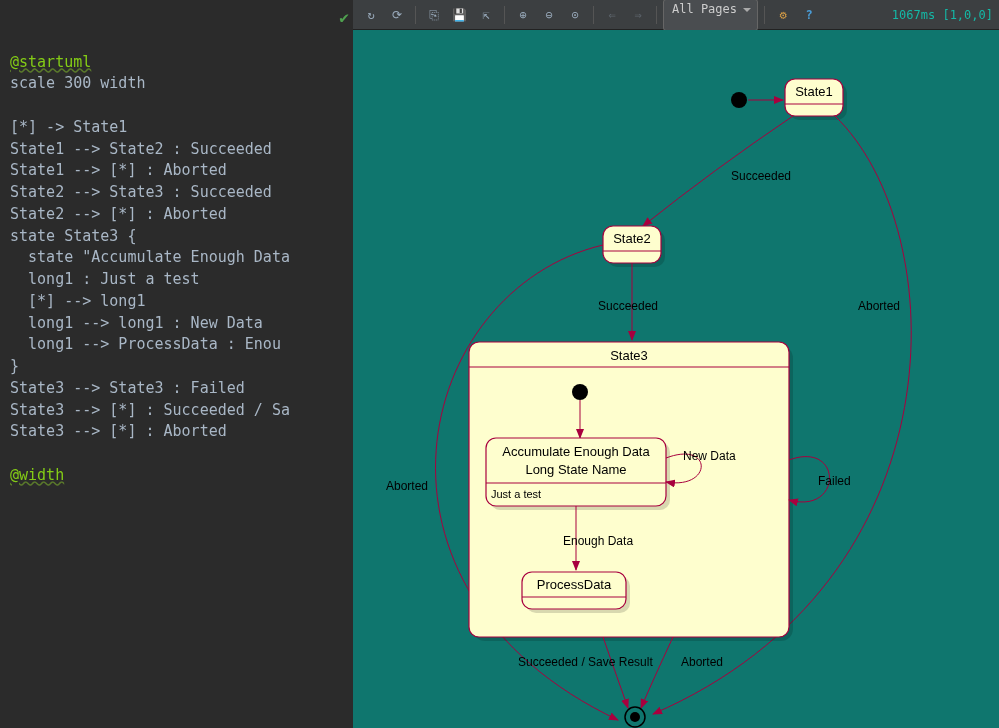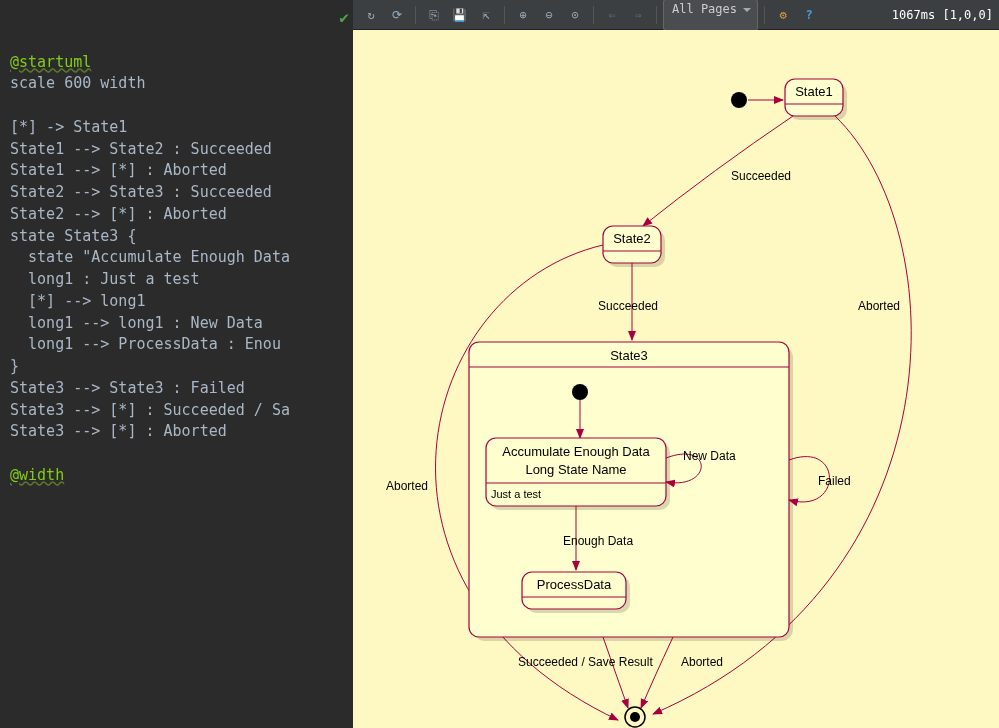--- a/index.html
+++ b/index.html
@@ -7,38 +7,38 @@
 .editor{width:353px;height:728px;background:#2b2b2b;color:#a9b7c6;padding:8px 10px;font-size:15px;line-height:1.45;white-space:pre;overflow:hidden;position:relative}
 .kw{color:#84cc16}
 .editor .squig{text-decoration:underline wavy #5a7a2a}
 .gutter-mark{position:absolute;right:4px;top:6px;color:#4fa04f;font-size:16px}
 .preview{flex:1;height:728px;background:#313335;display:flex;flex-direction:column}
 .toolbar{height:30px;background:#3c3f41;display:flex;align-items:center;padding:0 6px;gap:2px;font-size:12px;color:#bbb;border-bottom:1px solid #222}
 .tbtn{width:24px;height:24px;display:flex;align-items:center;justify-content:center;border-radius:3px;color:#9ab;cursor:pointer}
 .tsep{width:1px;height:18px;background:#555;margin:0 4px}
 .tsel{background:#4a4d50;border:1px solid #666;color:#ccc;height:32px;padding:2px 20px 2px 8px;font-size:12px;border-radius:3px;position:relative}
 .tsel::after{content:"";position:absolute;right:6px;top:8px;border:4px solid transparent;border-top-color:#aaa}
-.timing{color:#ffffff;margin-left:auto;font-size:12px}
-.canvas{flex:1;background:#fef9c3;position:relative;overflow:hidden}
+.timing{color:#14b8a6;margin-left:auto;font-size:12px}
+.canvas{flex:1;background:#0f766e;position:relative;overflow:hidden}
 svg{position:absolute;inset:0}
 .state-box{fill:#fefece;stroke:#a8003e;stroke-width:1.2;rx:10;ry:10}
 .state-box-shadow{fill:rgba(0,0,0,0.15)}
 .state-line{stroke:#a8003e;stroke-width:1}
 .state-lbl{font-family:sans-serif;font-size:13px;fill:#000;text-anchor:middle}
 .trans-lbl{font-family:sans-serif;font-size:12px;fill:#000}
 .arrow{stroke:#a8003e;stroke-width:1;fill:none}
 .disabled{opacity:0.35}
 </style>
 </head>
 <body>
 
 <div class="editor">
 <span class="gutter-mark">✔</span>
 <span id="code-lines"><span class="kw squig">@startuml</span>
-<span>scale 600 width</span>
+<span>scale 300 width</span>
 <span></span>
 <span>[*] -&gt; State1</span>
 <span>State1 --&gt; State2 : Succeeded</span>
 <span>State1 --&gt; [*] : Aborted</span>
 <span>State2 --&gt; State3 : Succeeded</span>
 <span>State2 --&gt; [*] : Aborted</span>
 <span>state State3 {</span>
 <span>  state "Accumulate Enough Data</span>
 <span>  long1 : Just a test</span>
 <span>  [*] --&gt; long1</span>

